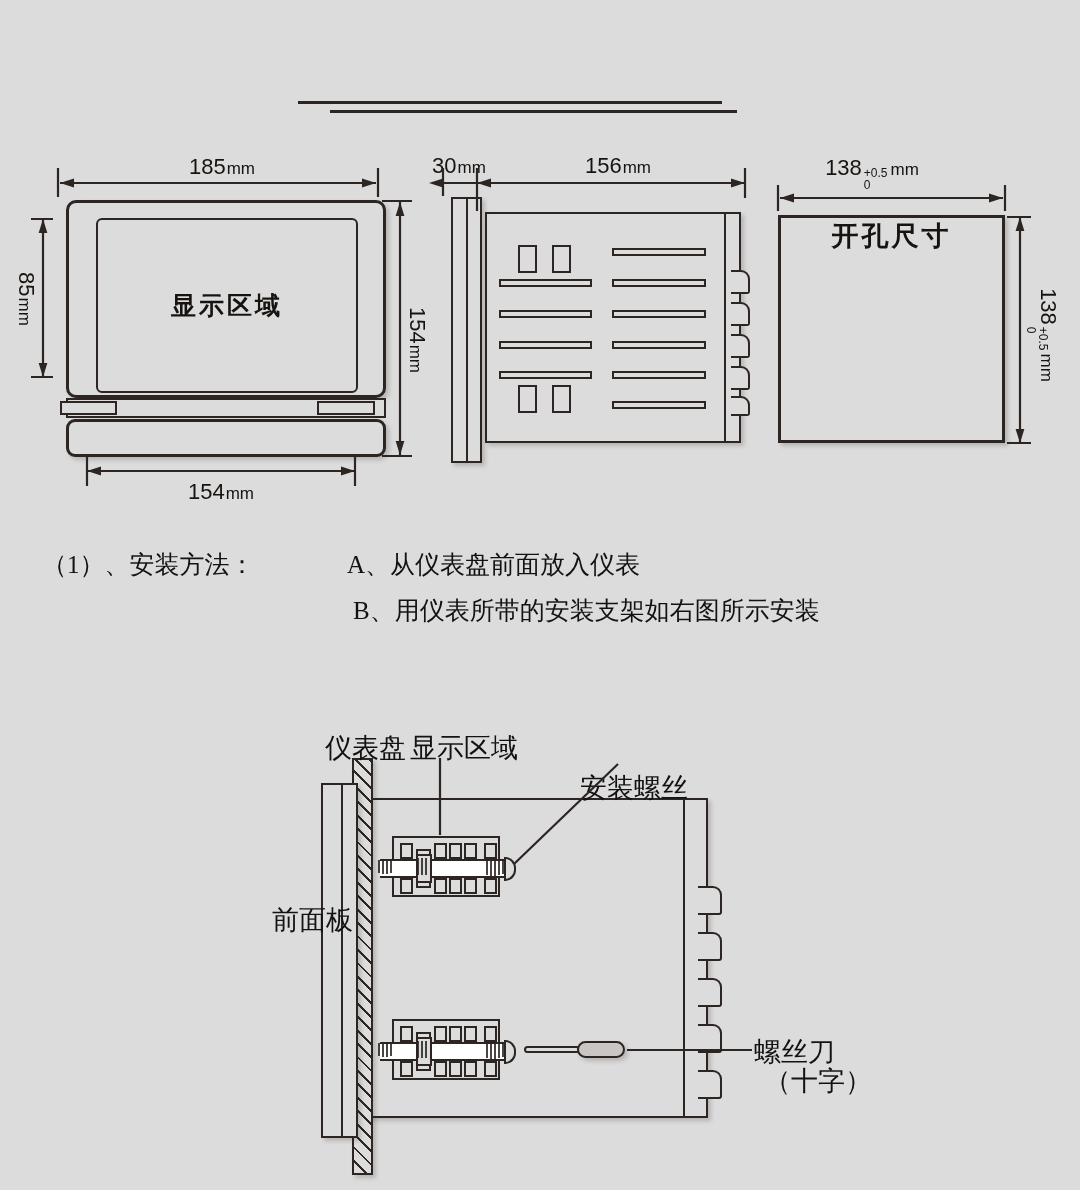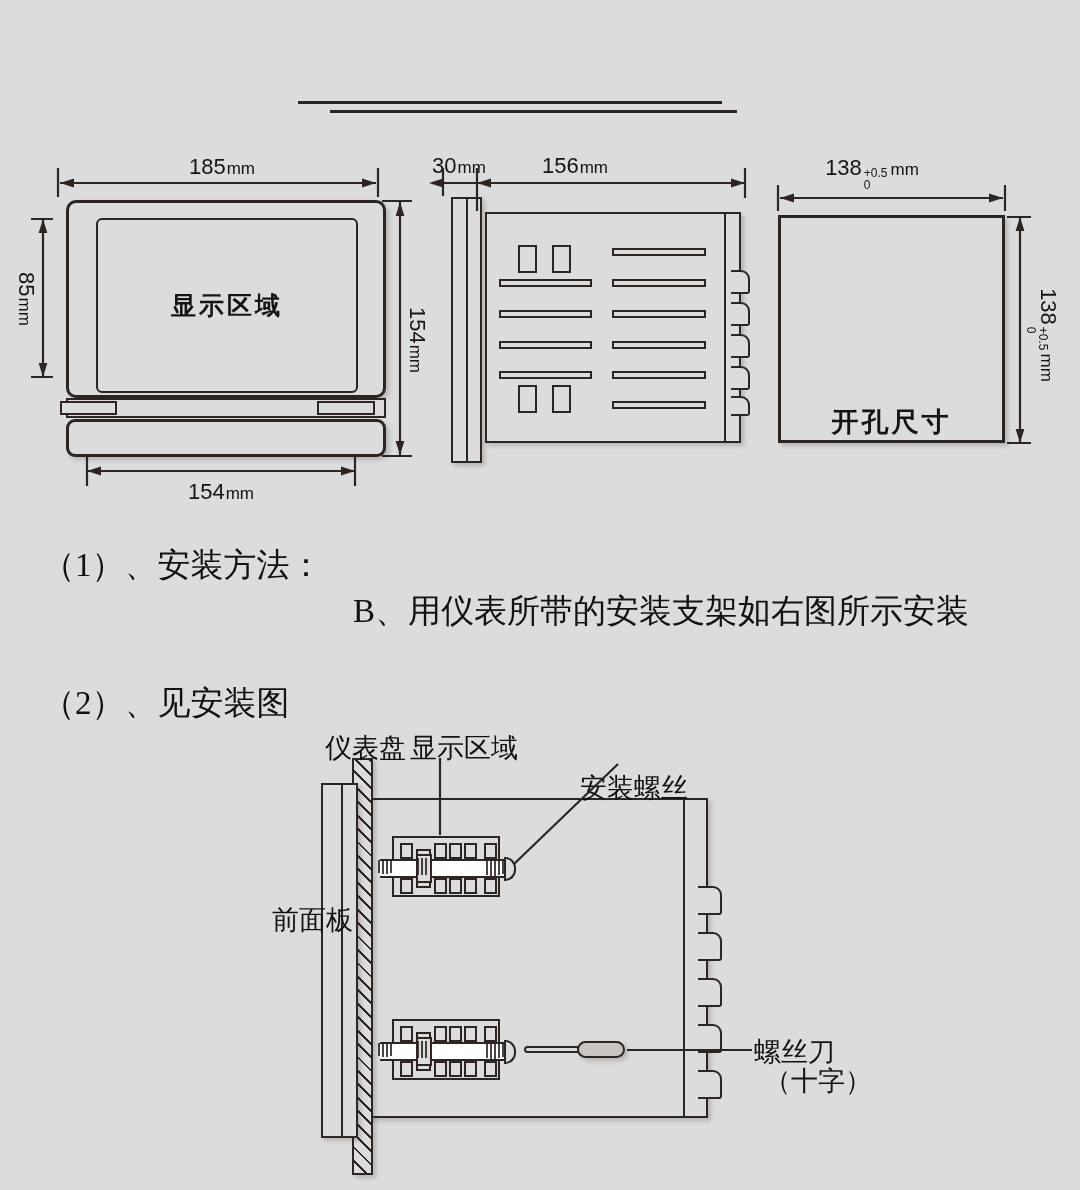--- a/index.html
+++ b/index.html
@@ -35,21 +35,21 @@
   .center-origin{transform:translate(-50%,-50%);}
   .rot90{transform:translate(-50%,-50%) rotate(90deg);}
   
   .cjk-serif{font-family:"Liberation Serif","DejaVu Serif",serif;color:var(--txt);}
   .drawing-label{font-weight:bold;font-size:25px;letter-spacing:3px;}
   
   .slot{position:absolute;border:2px solid var(--line);background:var(--bg);}
   .bump{position:absolute;border:2.5px solid var(--line);border-left:none;
         background:var(--bg);border-radius:0 9px 3px 0;}
   
-  .instr{font-family:"Liberation Serif","DejaVu Serif",serif;font-size:33px;
+  .instr{font-family:"Liberation Serif","DejaVu Serif",serif;font-size:25px;
          color:#121212;white-space:nowrap;line-height:38px;}
   
   .diag-label{font-family:"Liberation Serif","DejaVu Serif",serif;font-size:27px;
               color:#121212;white-space:nowrap;}
   .hatch{
     border:2px solid var(--line);
     background-color:var(--bg);
     background-image:repeating-linear-gradient(45deg,
       transparent 0 7.5px, var(--line) 7.5px 9.5px);
   }
@@ -124,49 +124,49 @@
   <div class="bump" style="left:731px;top:270px;width:19px;height:24px;"></div>
   <div class="bump" style="left:731px;top:302px;width:19px;height:24px;"></div>
   <div class="bump" style="left:731px;top:334px;width:19px;height:24px;"></div>
   <div class="bump" style="left:731px;top:366px;width:19px;height:24px;"></div>
   <div class="bump" style="left:731px;top:396px;width:19px;height:20px;"></div>
 
   <div class="abs dim-label center-origin" style="left:459px;top:166px;">
     <span class="num">30</span>
       <span class="unit">mm</span>
   </div>
-  <div class="abs dim-label center-origin" style="left:575px;top:166px;">
+  <div class="abs dim-label center-origin" style="left:618px;top:166px;">
     <span class="num">156</span>
       <span class="unit">mm</span>
   </div>
 
   <div class="abs shadow" style="left:778px;top:215px;width:227px;height:228px;border:3.5px solid var(--line);
-       background:var(--bg);display:flex;align-items:flex-end;justify-content:center;">
+       background:var(--bg);display:flex;align-items:flex-start;justify-content:center;">
     <span class="cjk-serif drawing-label" style="font-size:27px;">开孔尺寸</span>
   </div>
   <div class="abs dim-label center-origin" style="left:872px;top:172px;">
     <span class="num">138</span>
       <span class="tol">
         <span>+0.5</span>
         <span>0</span>
       </span>
       <span class="unit">mm</span>
   </div>
   <div class="abs dim-label rot90" style="left:1044px;top:335px;">
     <span class="num">138</span>
       <span class="tol">
         <span>+0.5</span>
         <span>0</span>
       </span>
       <span class="unit">mm</span>
   </div>
 
   <div class="abs instr" style="left:42px;top:546px;">（1）、安装方法：</div>
+  <div class="abs instr" style="left:347px;top:546px;">A、从仪表盘前面放入仪表</div>
   <div class="abs instr" style="left:353px;top:592px;">B、用仪表所带的安装支架如右图所示安装</div>
-  <div class="abs instr" style="left:42px;top:684px;">（2）、见安装图</div>
 
   <div class="abs box thin shadow" style="left:352px;top:798px;width:348px;height:320px;"></div>
   <div class="abs" style="left:683px;top:800px;width:2.2px;height:316px;background:var(--line);"></div>
 
   <div class="bump" style="left:698px;top:886px;width:24px;height:29px;"></div>
   <div class="bump" style="left:698px;top:932px;width:24px;height:29px;"></div>
   <div class="bump" style="left:698px;top:978px;width:24px;height:29px;"></div>
   <div class="bump" style="left:698px;top:1024px;width:24px;height:29px;"></div>
   <div class="bump" style="left:698px;top:1070px;width:24px;height:29px;"></div>
 

